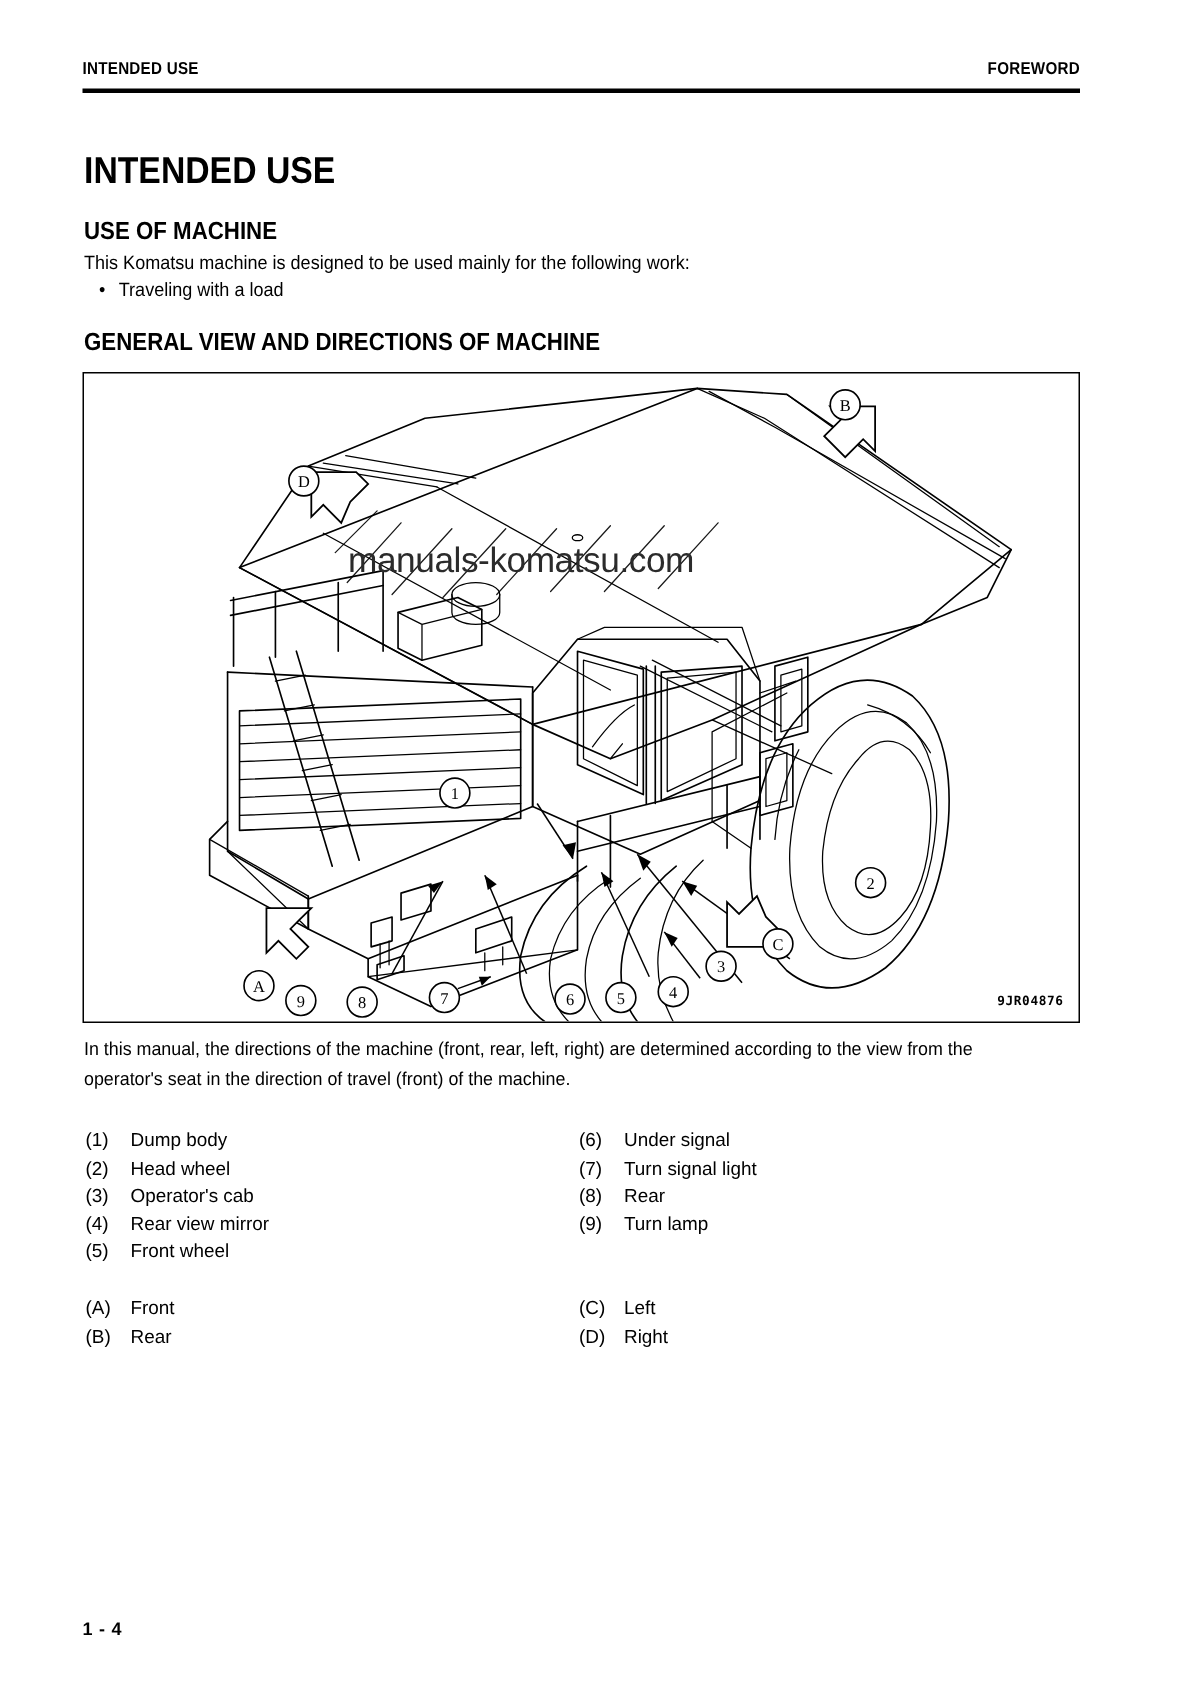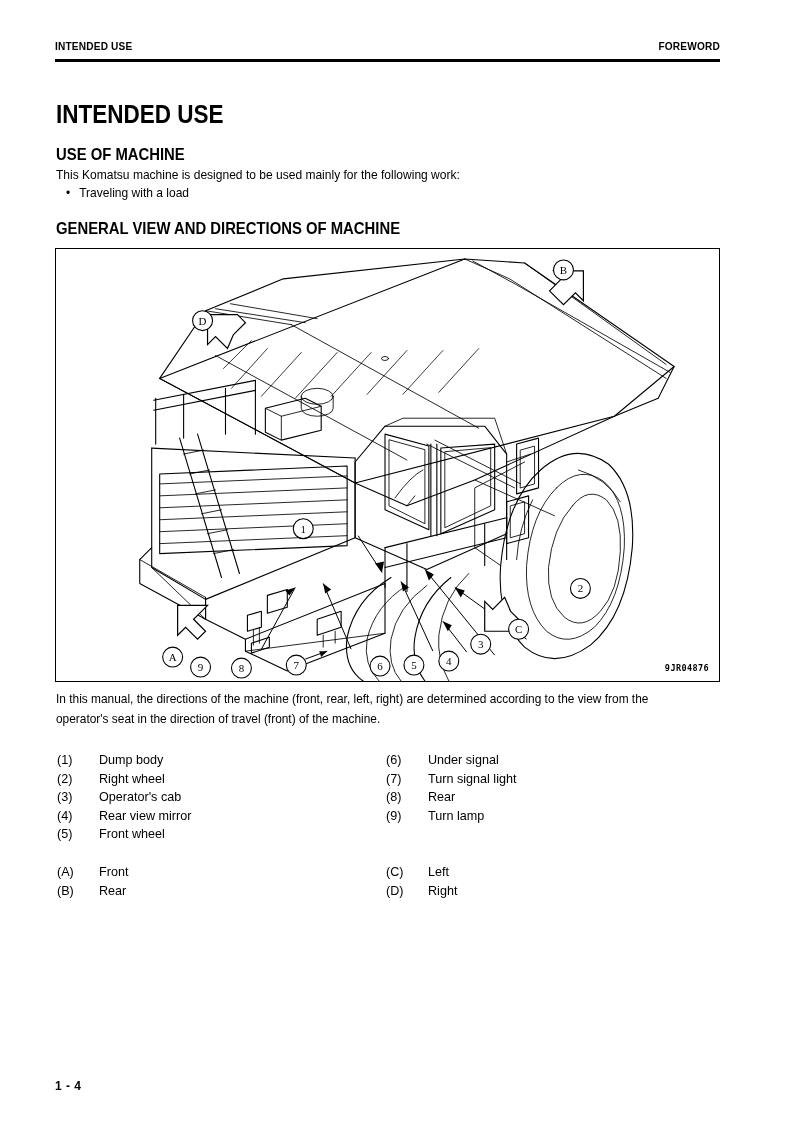--- a/index.html
+++ b/index.html
@@ -163,21 +163,21 @@
     font-size: 12.6px;
     white-space: nowrap;
   }
   .legend .num {
     position: absolute;
     left: 0;
     width: 34px;
   }
   .legend .lbl {
     position: absolute;
-    left: 42px;
+    left: 30px;
     white-space: nowrap;
   }
   .legend-row { position: relative; height: 18.6px; }
 
   .legend-numbers-left  { left: 57px;  top: 753px; width: 300px; }
   .legend-numbers-right { left: 386px; top: 753px; width: 300px; }
   .legend-letters-left  { left: 57px;  top: 865px; width: 300px; }
   .legend-letters-right { left: 386px; top: 865px; width: 300px; }
 
   
@@ -434,34 +434,35 @@
             <circle class="cal-c" cx="147" cy="72" r="10"></circle>
             <text class="cal-t" x="147" y="76">D</text>
           </g>
       </g>
 
       <g opacity="0.9">
         <path class="ln-thin" d="M176 140 L212 100 M206 148 L246 104 M240 150 L282 104 M276 148 L316 104 M312 146 L352 102 M348 146 L388 102 M384 144 L424 100 M168 120 L196 92"></path>
       </g>
     </svg>
 
+    <div class="watermark">manuals-komatsu.com</div>
     <div class="fig-code">9JR04876</div>
   </div>
 
   <div class="caption caption-l1">In this manual, the directions of the machine (front, rear, left, right) are determined according to the view from the</div>
   <div class="caption caption-l2">operator's seat in the direction of travel (front) of the machine.</div>
 
   <div class="legend legend-numbers-left">
       <div class="legend-row">
         <span class="num">(1)</span>
         <span class="lbl">Dump body</span>
       </div>
       <div class="legend-row">
         <span class="num">(2)</span>
-        <span class="lbl">Right wheel</span>
+        <span class="lbl">Head wheel</span>
       </div>
       <div class="legend-row">
         <span class="num">(3)</span>
         <span class="lbl">Operator's cab</span>
       </div>
       <div class="legend-row">
         <span class="num">(4)</span>
         <span class="lbl">Rear view mirror</span>
       </div>
       <div class="legend-row">

